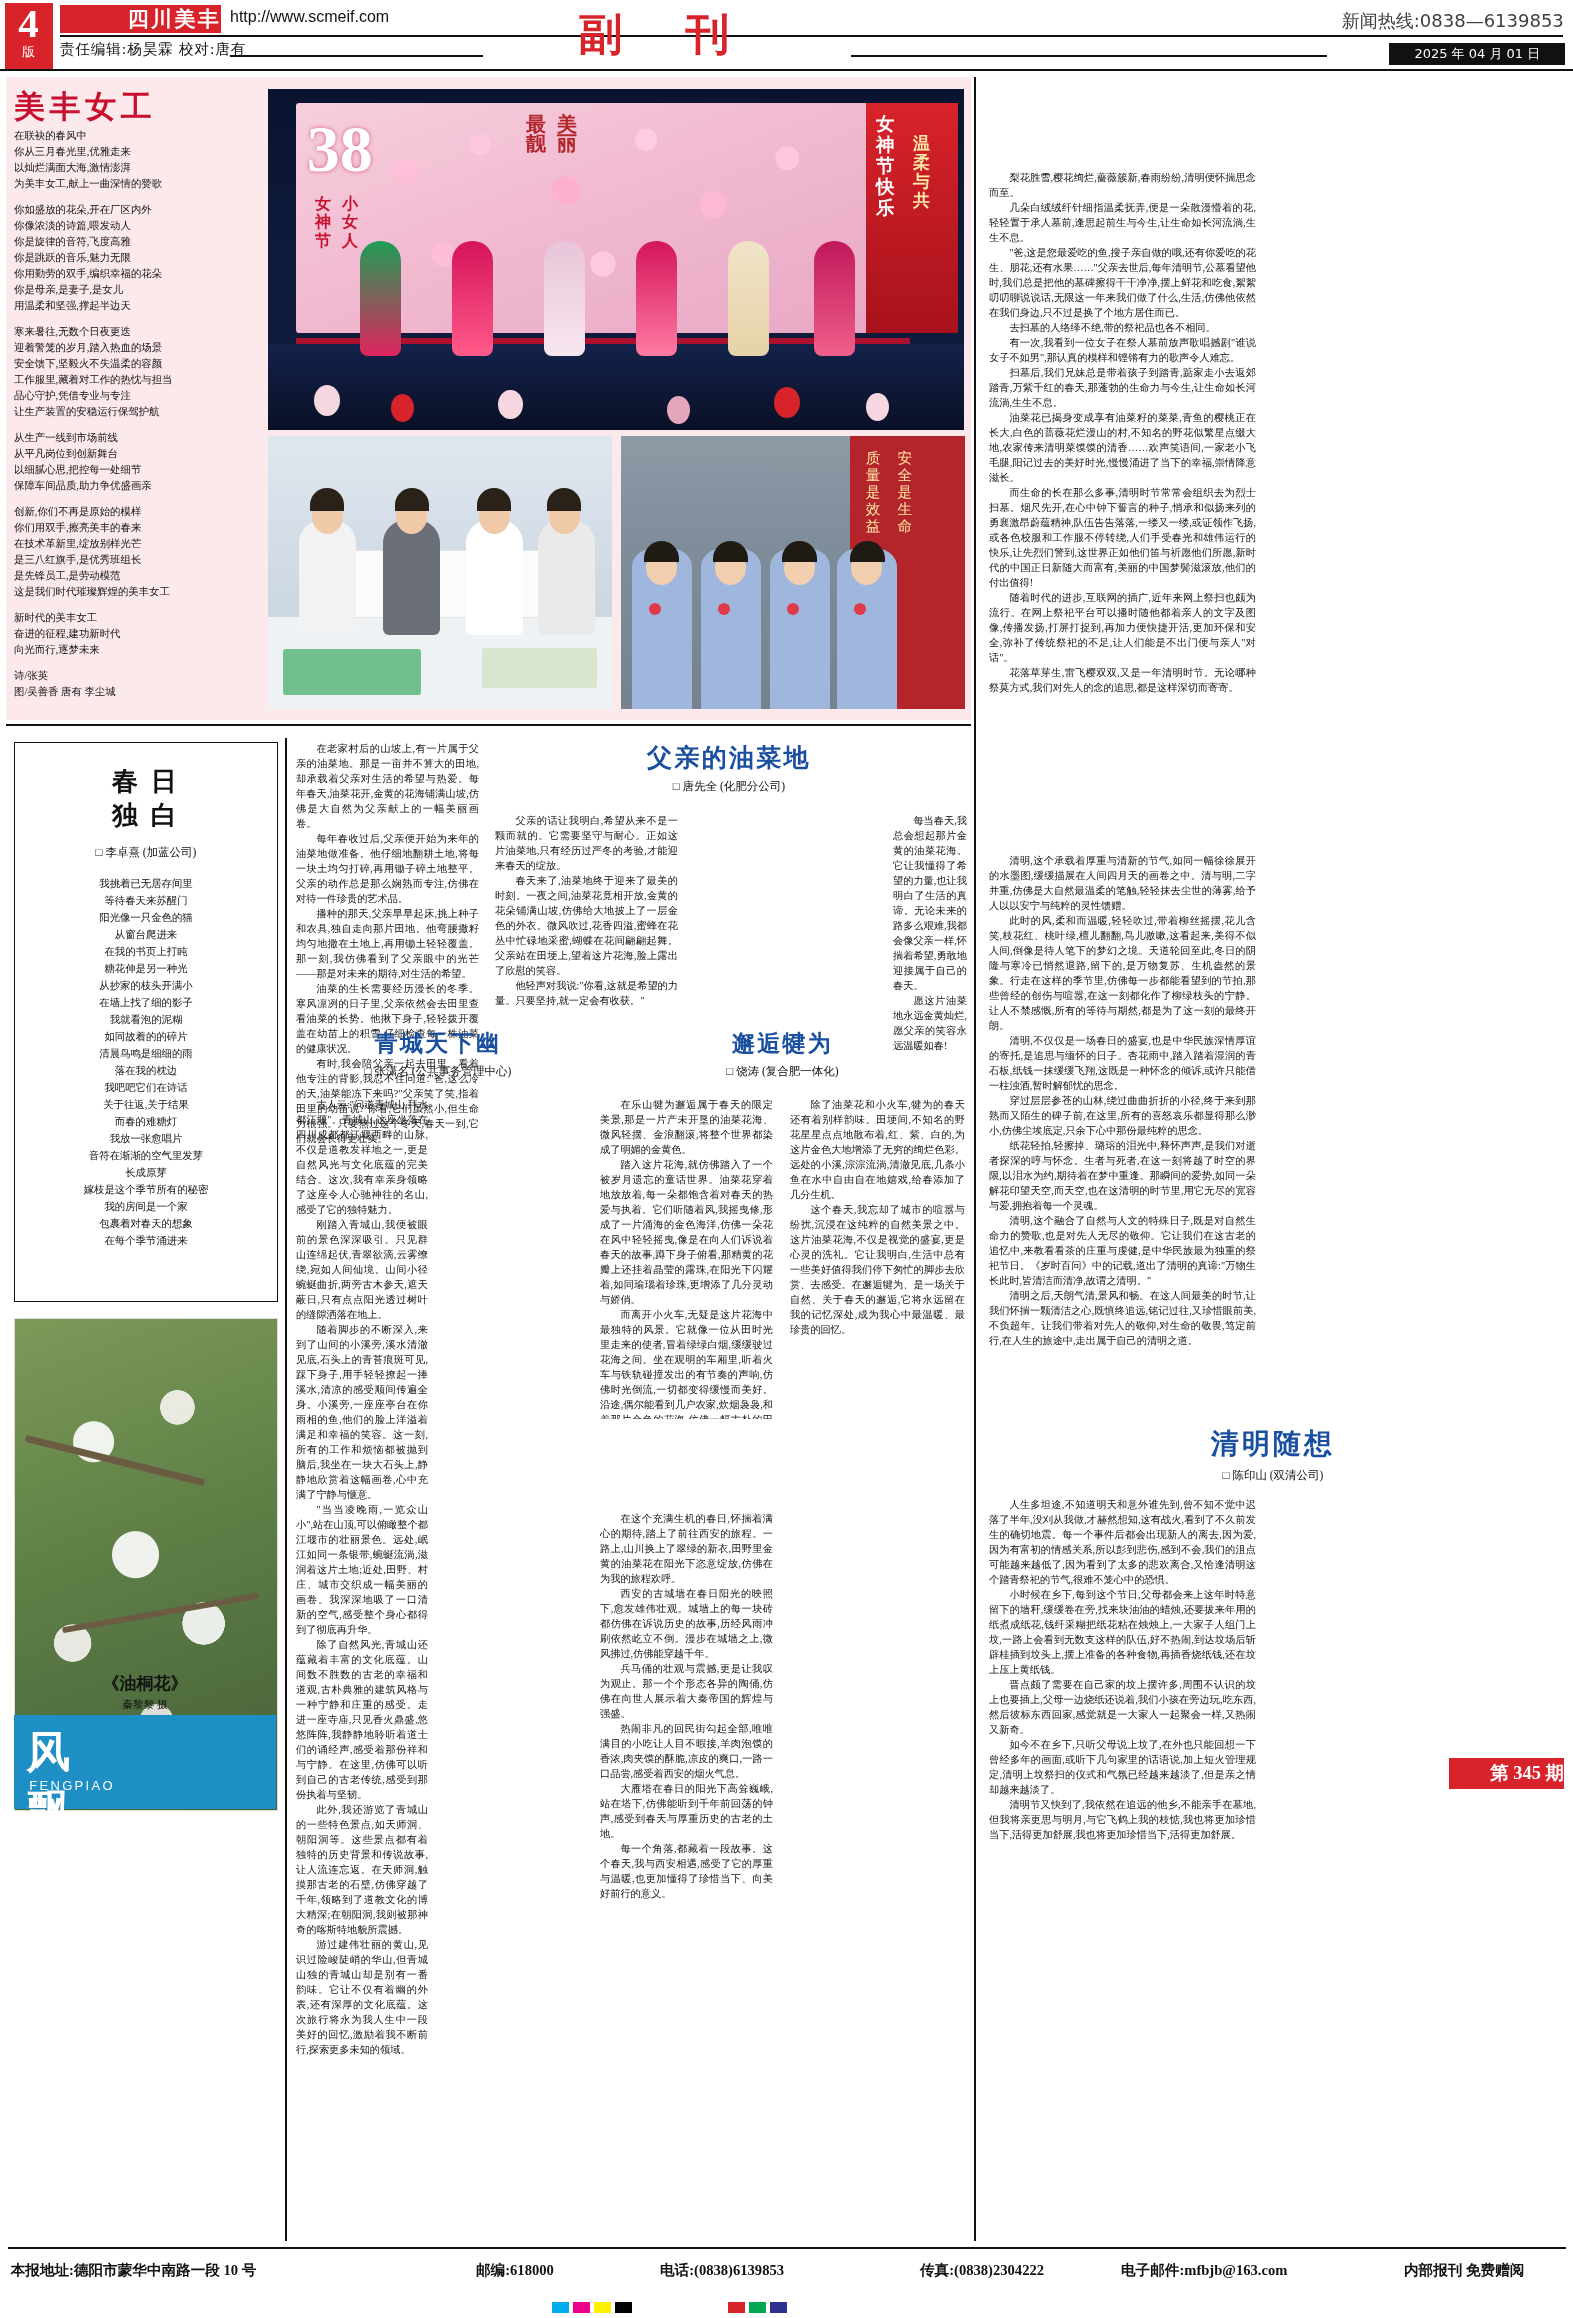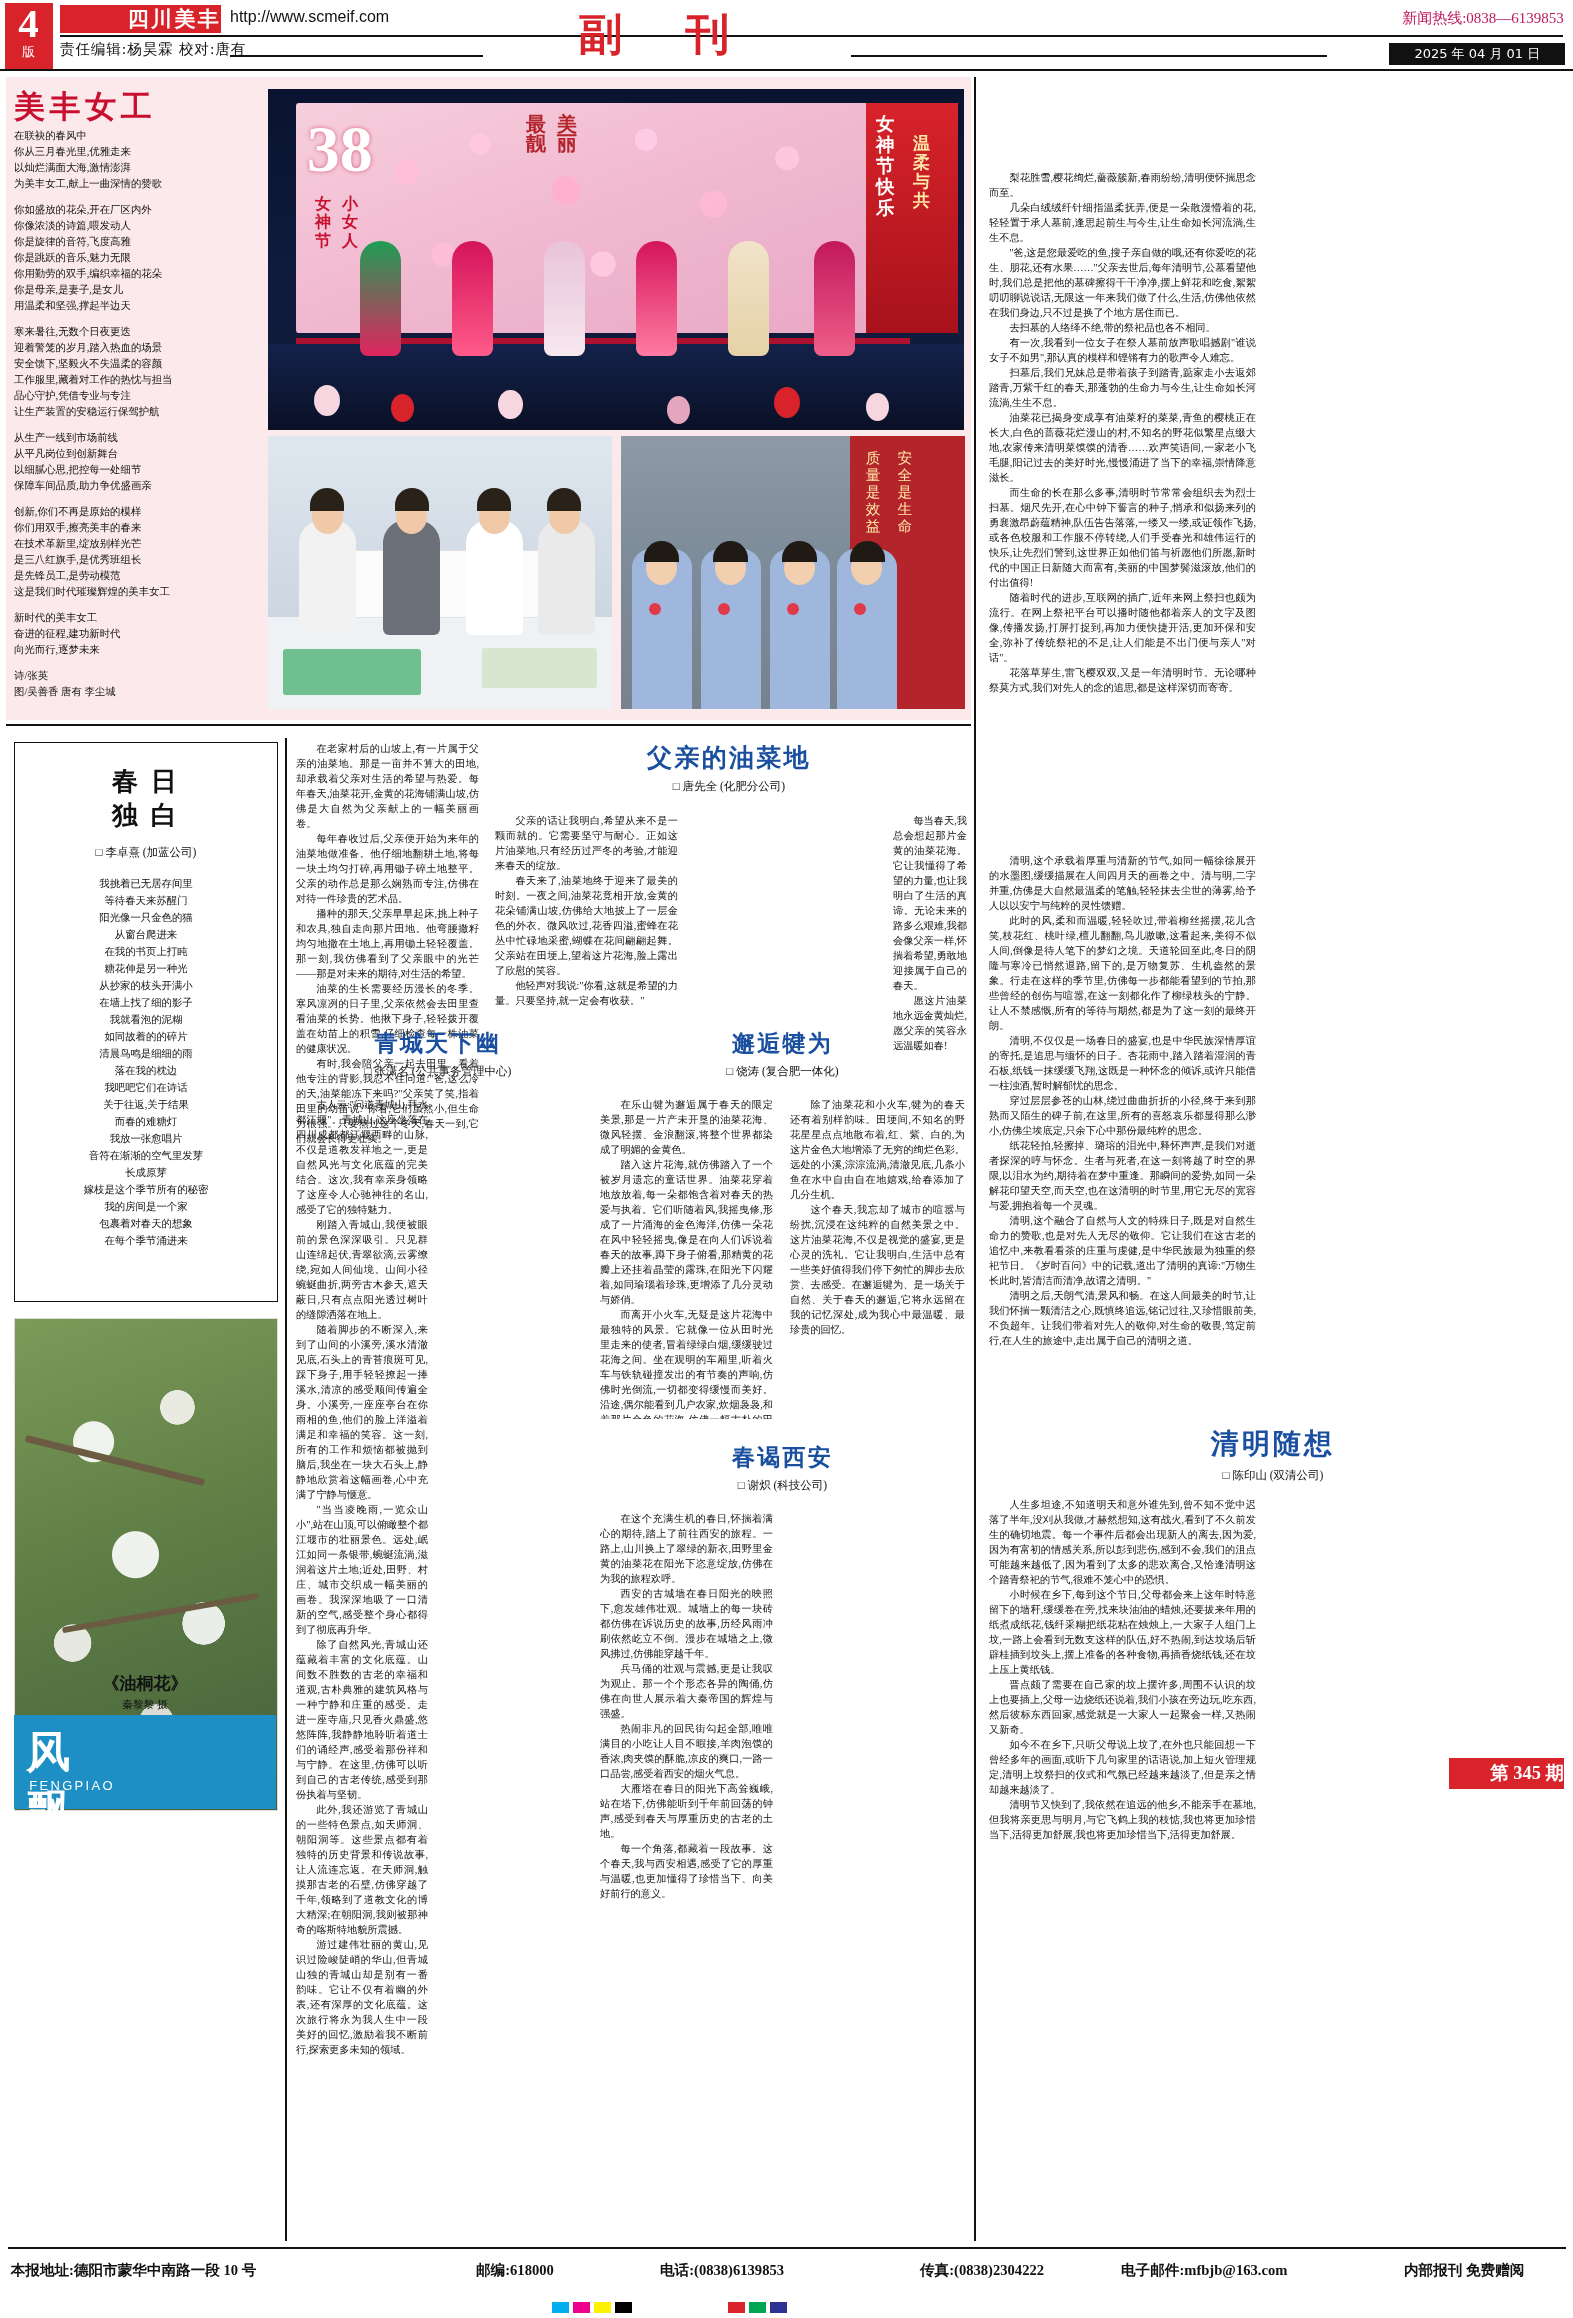--- a/index.html
+++ b/index.html
@@ -6,21 +6,21 @@
   body{width:1573px;height:2319px;font-family:"DejaVu Sans","Liberation Sans",sans-serif;color:#111;position:relative;overflow:hidden;}
   .page{position:relative;width:1573px;height:2319px;}
 
   
   .masthead{position:absolute;left:0;top:0;width:1573px;height:71px;}
   .page-num-box{position:absolute;left:4.6px;top:3.1px;width:48px;height:66px;background:#d8232a;color:#fff;text-align:center;}
   .page-num-box .num{font-size:41px;font-weight:bold;line-height:40px;font-family:"Liberation Serif",serif;}
   .page-num-box .ban{font-size:13px;line-height:17px;}
   .paper-name{position:absolute;left:60px;top:4.6px;width:161px;height:28px;background:#d8232a;color:#fff;font-family:"Liberation Serif",serif;font-size:21px;font-weight:bold;letter-spacing:2.3px;text-align:right;line-height:28px;}
   .site-url{position:absolute;left:230px;top:7.7px;font-size:16px;color:#111;font-family:"Liberation Sans",sans-serif;}
-  .hotline{position:absolute;right:9.2px;top:9.2px;font-size:15px;color:#be185d;font-family:Liberation Serif, serif;}
+  .hotline{position:absolute;right:9.2px;top:9.2px;font-size:18px;color:#404040;}
   .editor-line{position:absolute;left:60px;top:40px;font-size:14.6px;color:#111;letter-spacing:0.8px;}
   .topline{position:absolute;left:60px;top:35px;width:1503px;height:1.5px;background:#111;}
   .botline{position:absolute;left:0px;top:69px;width:1573px;height:2.3px;background:#111;}
   .fukan{position:absolute;left:506px;top:4.6px;width:322px;height:60px;text-align:center;}
   .fukan .t{font-family:"Liberation Serif",serif;font-size:44px;font-weight:bold;color:#d8232a;letter-spacing:26px;line-height:60px;}
   .datebox{position:absolute;right:7.7px;top:43px;width:176px;height:21.5px;background:#111;color:#fff;font-size:13px;text-align:center;line-height:21.5px;}
   .mh-rule-l{position:absolute;left:230px;top:55px;width:253px;height:1.5px;background:#111;}
   .mh-rule-r{position:absolute;left:851px;top:55px;width:476px;height:1.5px;background:#111;}
 
   
@@ -345,24 +345,20 @@
   <div class="col" style="left:600px;top:1097px;width:173px;height:322px;overflow:hidden;" id="xh1">
       <p>在乐山犍为邂逅属于春天的限定美景,那是一片产未开垦的油菜花海、微风轻摆、金浪翻滚,将整个世界都染成了明媚的金黄色。</p>
       <p>踏入这片花海,就仿佛踏入了一个被岁月遗忘的童话世界。油菜花穿着地放放着,每一朵都饱含着对春天的热爱与执着。它们听随着风,我摇曳修,形成了一片涌海的金色海洋,仿佛一朵花在风中轻轻摇曳,像是在向人们诉说着春天的故事,蹲下身子俯看,那精黄的花瓣上还挂着晶莹的露珠,在阳光下闪耀着,如同瑜瑙着珍珠,更增添了几分灵动与娇俏。</p>
       <p>而离开小火车,无疑是这片花海中最独特的风景。它就像一位从田时光里走来的使者,冒着绿绿白烟,缓缓驶过花海之间。坐在观明的车厢里,听着火车与铁轨碰撞发出的有节奏的声响,仿佛时光倒流,一切都变得缓慢而美好。沿途,偶尔能看到几户农家,炊烟袅袅,和着那片金色的花海,仿佛一幅古朴的田园画卷。</p>
     </div>
   <div class="col" style="left:790px;top:1097px;width:175px;height:322px;overflow:hidden;" id="xh2">
       <p>除了油菜花和小火车,犍为的春天还有着别样韵味。田埂间,不知名的野花星星点点地散布着,红、紫、白的,为这片金色大地增添了无穷的绚烂色彩。远处的小溪,淙淙流淌,清澈见底,几条小鱼在水中自由自在地嬉戏,给春添加了几分生机。</p>
       <p>这个春天,我忘却了城市的喧嚣与纷扰,沉浸在这纯粹的自然美景之中。这片油菜花海,不仅是视觉的盛宴,更是心灵的洗礼。它让我明白,生活中总有一些美好值得我们停下匆忙的脚步去欣赏、去感受。在邂逅犍为、是一场关于自然、关于春天的邂逅,它将永远留在我的记忆深处,成为我心中最温暖、最珍贵的回忆。</p>
     </div>
 
-  <div style="position:absolute;left:600px;top:1442px;width:365px;">
-    <div class="art-title h-sub">春谒西安</div>
-    <div class="byline">□ 谢炽 (科技公司)</div>
-  </div>
   <div class="col" style="left:600px;top:1511px;width:173px;height:713px;overflow:hidden;" id="cy1">
       <p>在这个充满生机的春日,怀揣着满心的期待,踏上了前往西安的旅程。一路上,山川换上了翠绿的新衣,田野里金黄的油菜花在阳光下恣意绽放,仿佛在为我的旅程欢呼。</p>
       <p>西安的古城墙在春日阳光的映照下,愈发雄伟壮观。城墙上的每一块砖都仿佛在诉说历史的故事,历经风雨冲刷依然屹立不倒。漫步在城墙之上,微风拂过,仿佛能穿越千年。</p>
       <p>兵马俑的壮观与震撼,更是让我叹为观止。那一个个形态各异的陶俑,仿佛在向世人展示着大秦帝国的辉煌与强盛。</p>
       <p>热闹非凡的回民街勾起全部,唯唯满目的小吃让人目不暇接,羊肉泡馍的香浓,肉夹馍的酥脆,凉皮的爽口,一路一口品尝,感受着西安的烟火气息。</p>
       <p>大雁塔在春日的阳光下高耸巍峨,站在塔下,仿佛能听到千年前回荡的钟声,感受到春天与厚重历史的古老的土地。</p>
       <p>每一个角落,都藏着一段故事。这个春天,我与西安相遇,感受了它的厚重与温暖,也更加懂得了珍惜当下、向美好前行的意义。</p>
     </div>
   <div class="col" style="left:790px;top:1511px;width:175px;height:713px;overflow:hidden;" id="cy2"></div>
 

